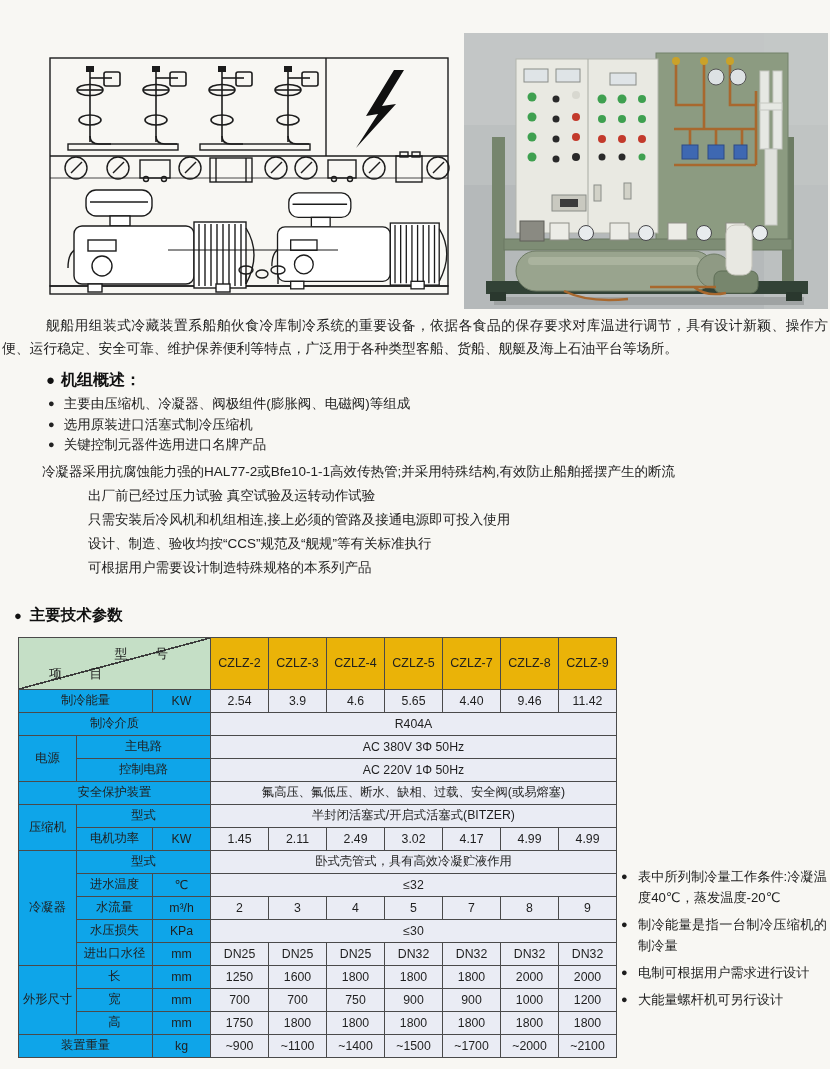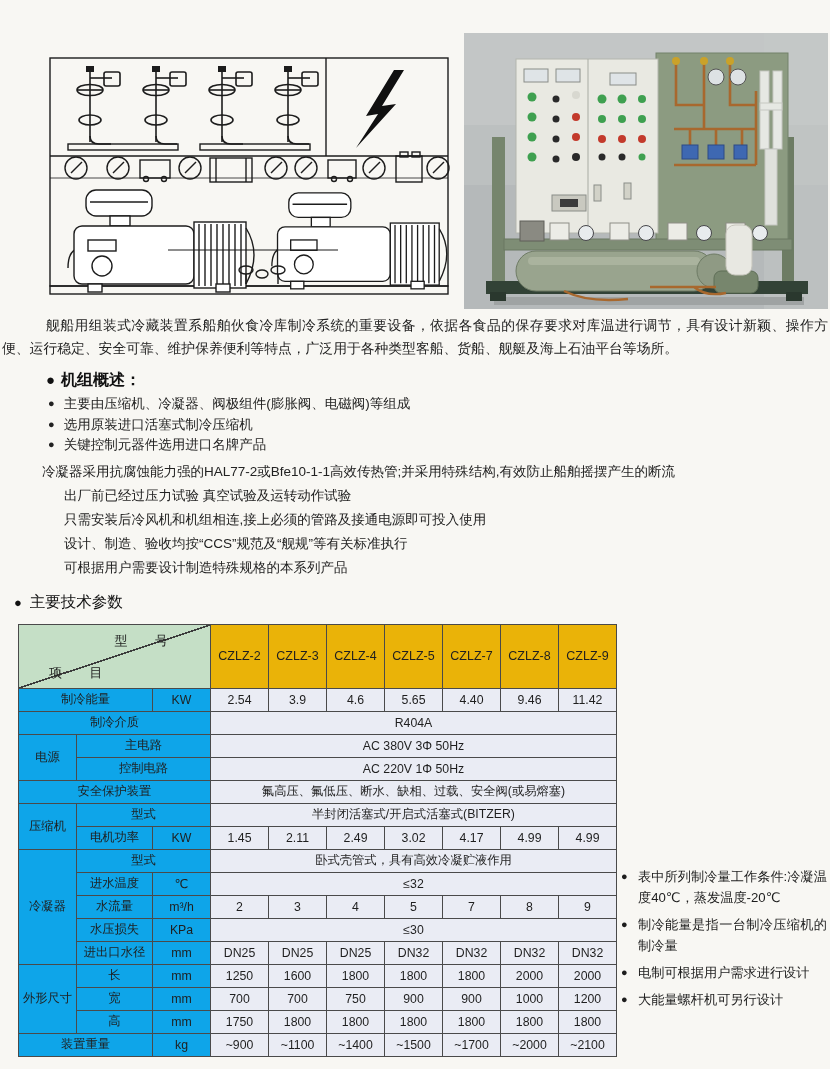--- a/index.html
+++ b/index.html
@@ -19,31 +19,31 @@
     text-indent:44px;text-align:justify;color:#222;
   }
   
   .ov-head{margin:10px 0 3px 46px;font-size:16px;font-weight:bold;color:#111;}
   .ov-head .dot{font-size:15px;margin-right:6px;}
   .ov-list{list-style:none;margin:2px 0 4px 48px;padding:0;}
   .ov-list li{font-size:13.5px;line-height:20.5px;color:#222;}
   .ov-list .dot{font-size:11px;margin-right:9px;position:relative;top:-1px;}
   .ov-line{font-size:13.5px;line-height:24px;color:#222;}
   .ov-line.first{margin-left:42px;}
-  .ov-line.rest{margin-left:64px;}
-  
-  .p-head{margin:12px 0 11px 14px;font-size:15.5px;font-weight:normal;color:#111;}
+  .ov-line.rest{margin-left:88px;}
+  
+  .p-head{margin:25px 0 11px 14px;font-size:15.5px;font-weight:bold;color:#111;}
   .p-head .dot{font-size:13px;margin-right:8px;}
   
   .tbl-wrap{margin-left:18px;}
   table{border-collapse:collapse;table-layout:fixed;width:598px;}
   td{border:1px solid #4a4a4a;text-align:center;vertical-align:middle;
      font-size:12.3px;padding:1px 1px;color:#1f1f1f;overflow:hidden;}
   tr{height:23px;}
-  tr.hdr{height:64px;}
+  tr.hdr{height:52px;}
   td.lbl{background:#0ea5e9;}
   td.val{background:#eaecf4;}
   td.mdl{background:#eab308;font-size:12.5px;}
   td.corner{background:#c5dfc6;position:relative;padding:0;}
   td.corner::before{
     content:"";position:absolute;inset:0;
     background:linear-gradient(to bottom right,
       transparent calc(50% - 0.8px),#3c3c3c calc(50% - 0.8px),
       #3c3c3c calc(50% + 0.8px),transparent calc(50% + 0.8px));
   }

